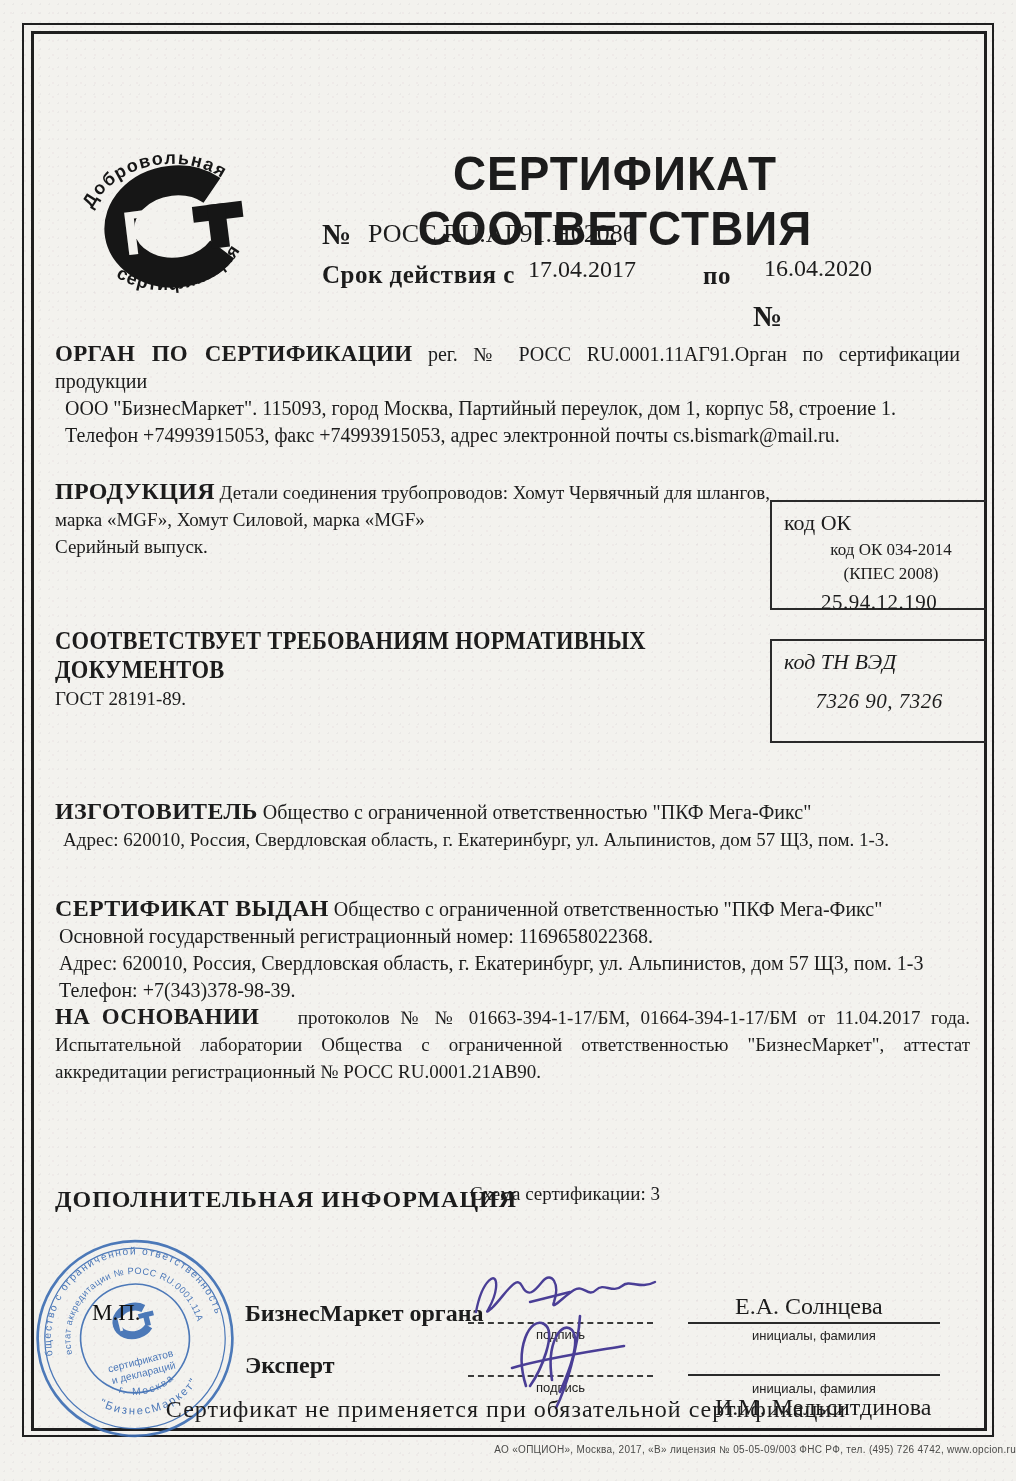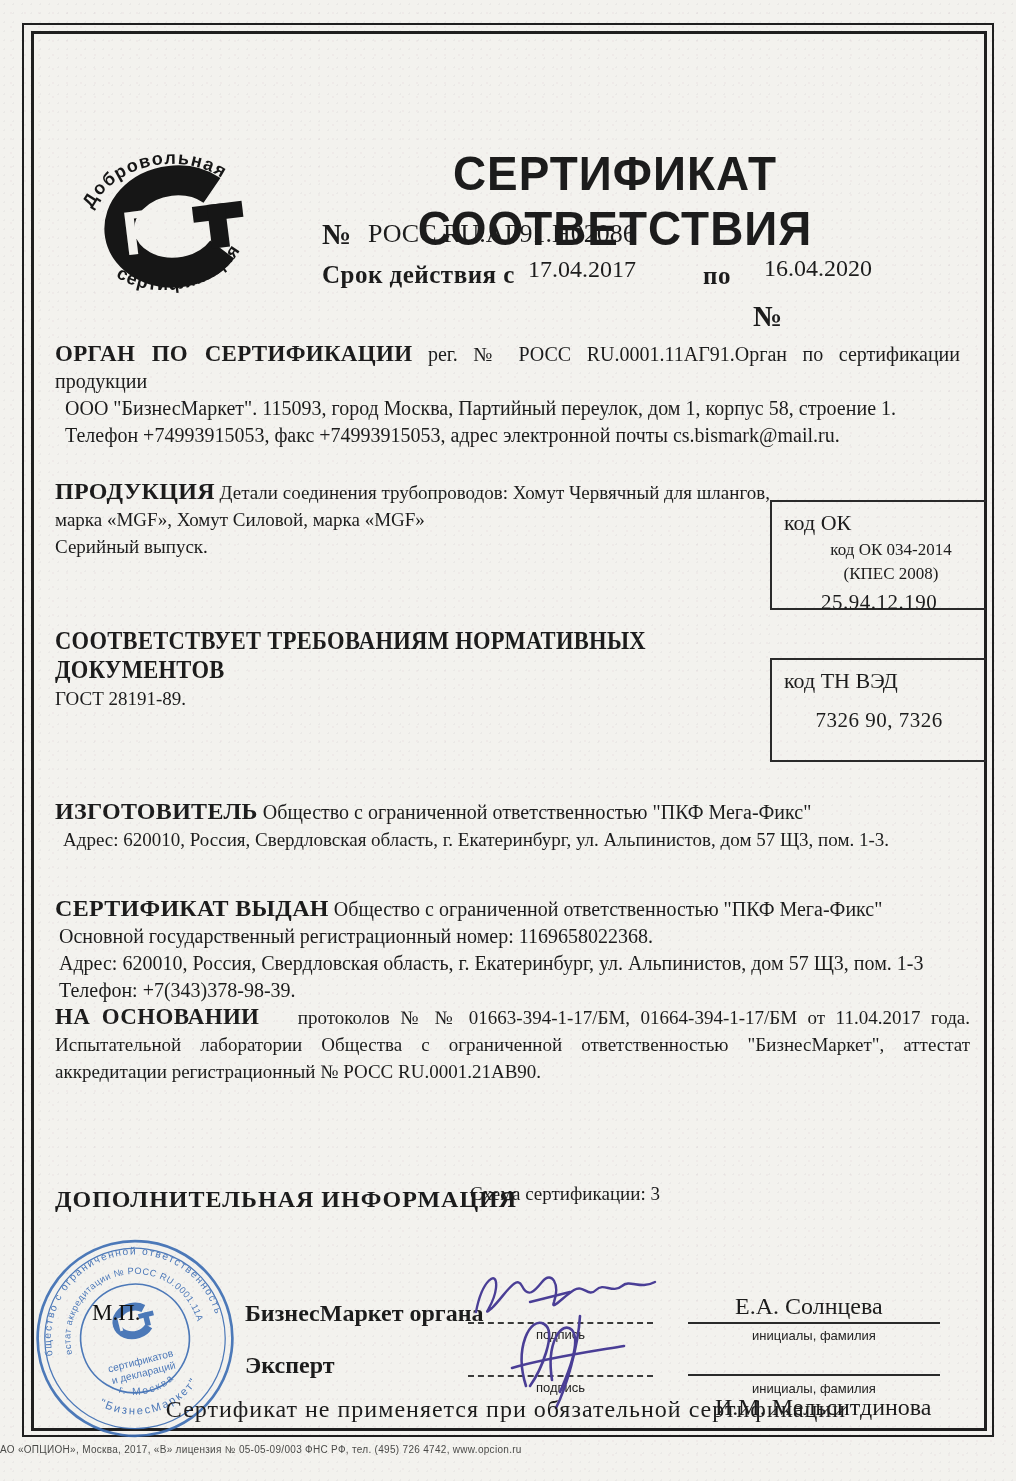--- a/index.html
+++ b/index.html
@@ -36,21 +36,21 @@
   .box{position:absolute;border:2px solid #2a2a2a;border-right:none;background:transparent;}
   .box .bl{font-size:22px;padding:8px 0 0 12px;}
   .box .bc{text-align:center;font-size:17px;margin-top:4px;padding-left:24px;}
   .box .bv{text-align:center;font-size:21px;margin-top:6px;letter-spacing:0.5px;}
   .sig-label{font-weight:bold;font-size:24px;}
   .sig-line-dash{border-bottom:2px dashed #3a3a3a;}
   .sig-line-solid{border-bottom:2px solid #2a2a2a;}
   .small-caption{font-family:"Liberation Sans",sans-serif;font-size:13px;color:#222;text-align:center;}
   .name{font-size:24px;}
   .footnote{left:34px;top:1396px;width:944px;text-align:center;font-size:24px;letter-spacing:1px;z-index:5;}
-  .footer{left:0;top:1444px;width:1016px;text-align:left;
+  .footer{left:0;top:1444px;width:1016px;text-align:right;
     font-family:"Liberation Sans",sans-serif;font-size:10px;color:#4a4a48;letter-spacing:0.3px;}
   .mp{font-size:23px;z-index:4;color:#111;}
   svg{display:block;}
 </style>
 </head>
 <body>
 
 <div class="page">
 
   <div class="border-outer"></div>
@@ -108,21 +108,21 @@
     <div class="bc">код ОК 034-2014</div>
     <div class="bc">(КПЕС 2008)</div>
     <div class="bv">25.94.12.190</div>
   </div>
 
   <div class="abs" style="left:55px;top:630px;width:720px;">
     <div class="sec-h" style="transform:scale(0.98,1.1);transform-origin:left;">СООТВЕТСТВУЕТ ТРЕБОВАНИЯМ НОРМАТИВНЫХ ДОКУМЕНТОВ</div>
     <div style="font-size:19px;margin-top:6px;">ГОСТ 28191-89.</div>
   </div>
 
-  <div class="box" style="left:770px;top:658px;width:214px;height:100px;">
+  <div class="box" style="left:770px;top:639px;width:214px;height:100px;font-style:italic;">
     <div class="bl">код ТН ВЭД</div>
     <div class="bv" style="margin-top:14px;">7326 90, 7326</div>
   </div>
 
   <div class="abs sec" style="left:55px;top:798px;width:905px;">
     <span class="sec-h" style="font-size:24px;">ИЗГОТОВИТЕЛЬ</span>
     <span>Общество с ограниченной ответственностью "ПКФ Мега-Фикс"</span>
     <div style="padding-left:8px;font-size:19px;">Адрес: 620010, Россия, Свердловская область, г. Екатеринбург, ул. Альпинистов, дом 57 Щ3, пом. 1-3.</div>
   </div>
 

